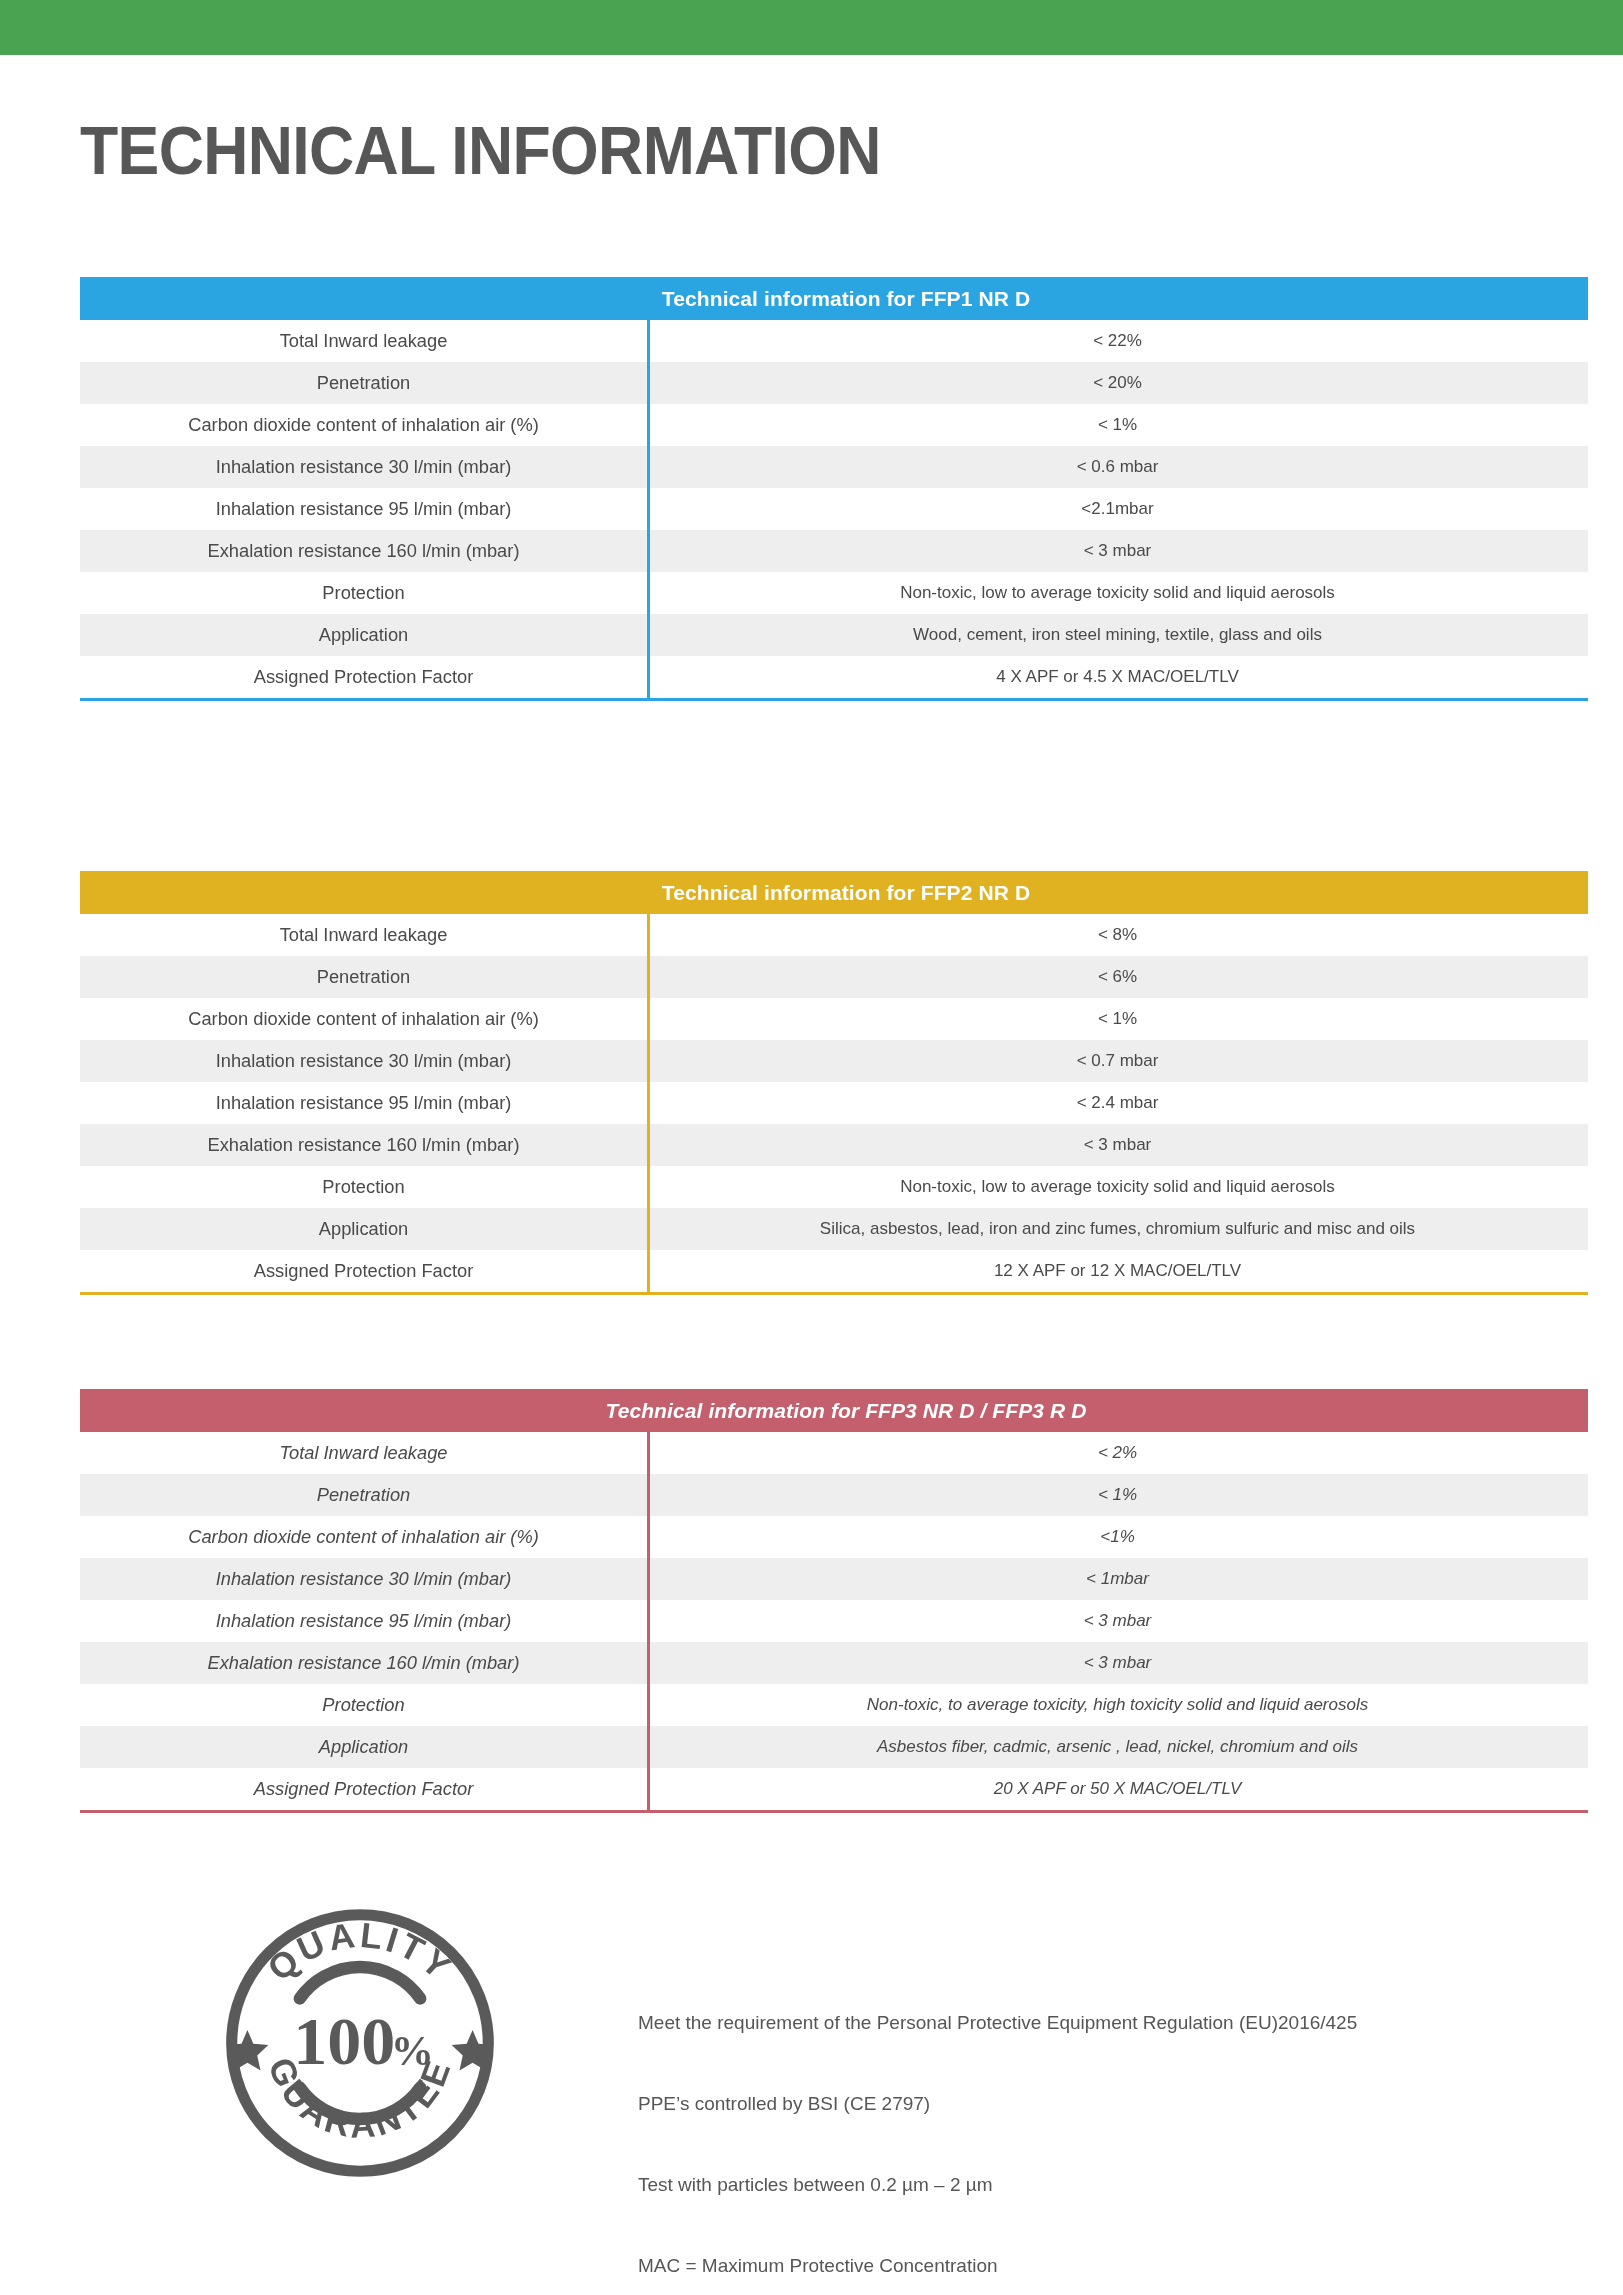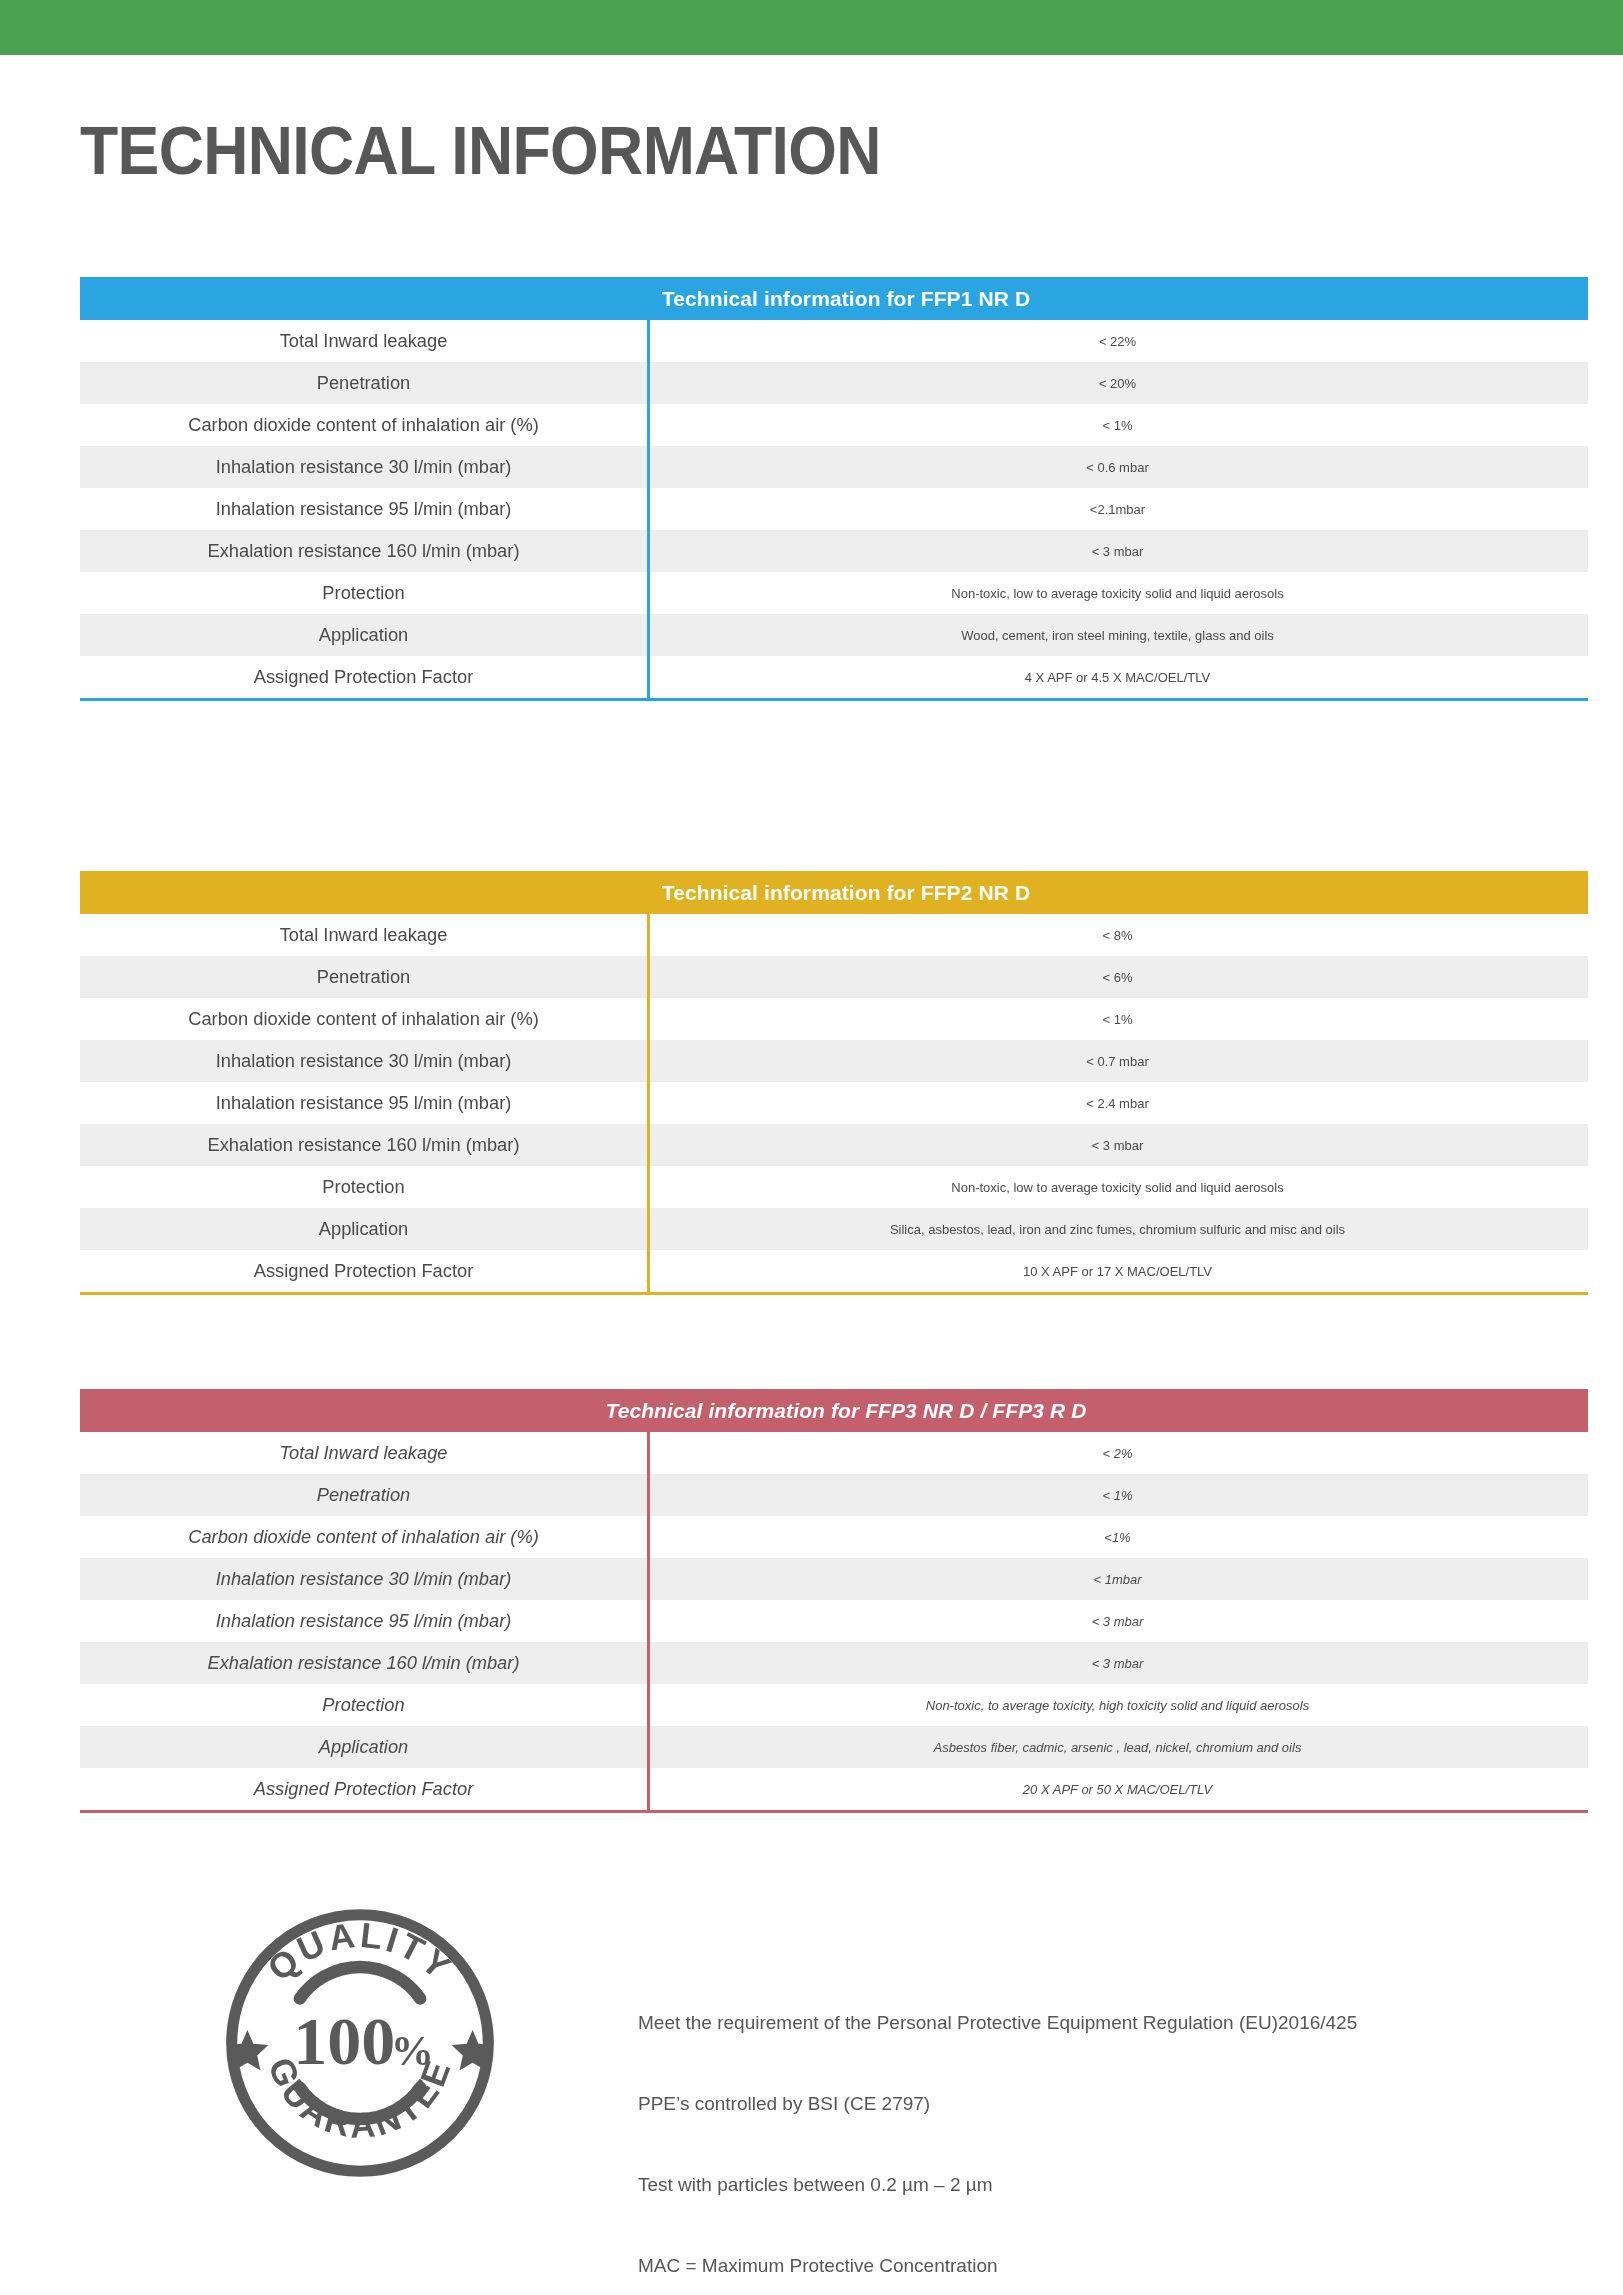--- a/index.html
+++ b/index.html
@@ -83,21 +83,21 @@
     color: #4a4a4a;
     text-align: center;
     padding: 0 7.9px;
     box-sizing: border-box;
   }
   .cell-value {
     flex: 1;
     display: flex;
     align-items: center;
     justify-content: center;
-    font-size: 13px;
+    font-size: 17px;
     color: #4a4a4a;
     text-align: center;
     padding: 0 7.9px;
     box-sizing: border-box;
   }
 
   
   .col-divider {
     position: absolute;
     top: 0;
@@ -220,21 +220,21 @@
     <div class="row">
       <div class="cell-label">Protection</div>
       <div class="cell-value">Non-toxic, low to average toxicity solid and liquid aerosols</div>
     </div>
     <div class="row alt">
       <div class="cell-label">Application</div>
       <div class="cell-value">Silica, asbestos, lead, iron and zinc fumes, chromium sulfuric and misc and oils</div>
     </div>
     <div class="row">
       <div class="cell-label">Assigned Protection Factor</div>
-      <div class="cell-value">10 X APF or 17 X MAC/OEL/TLV</div>
+      <div class="cell-value">12 X APF or 12 X MAC/OEL/TLV</div>
     </div>
     <div class="col-divider" style="background: rgb(224, 178, 34);"></div>
   </div>
   <div class="table-bottom-rule" style="background: rgb(224, 178, 34);"></div>
 </div>
 
 <div class="table-block" id="block-ffp3">
   <div class="table-header" style="background: rgb(196, 96, 109);">Technical information for FFP3 NR D / FFP3 R D</div>
   <div class="table-body">
     <div class="row">

